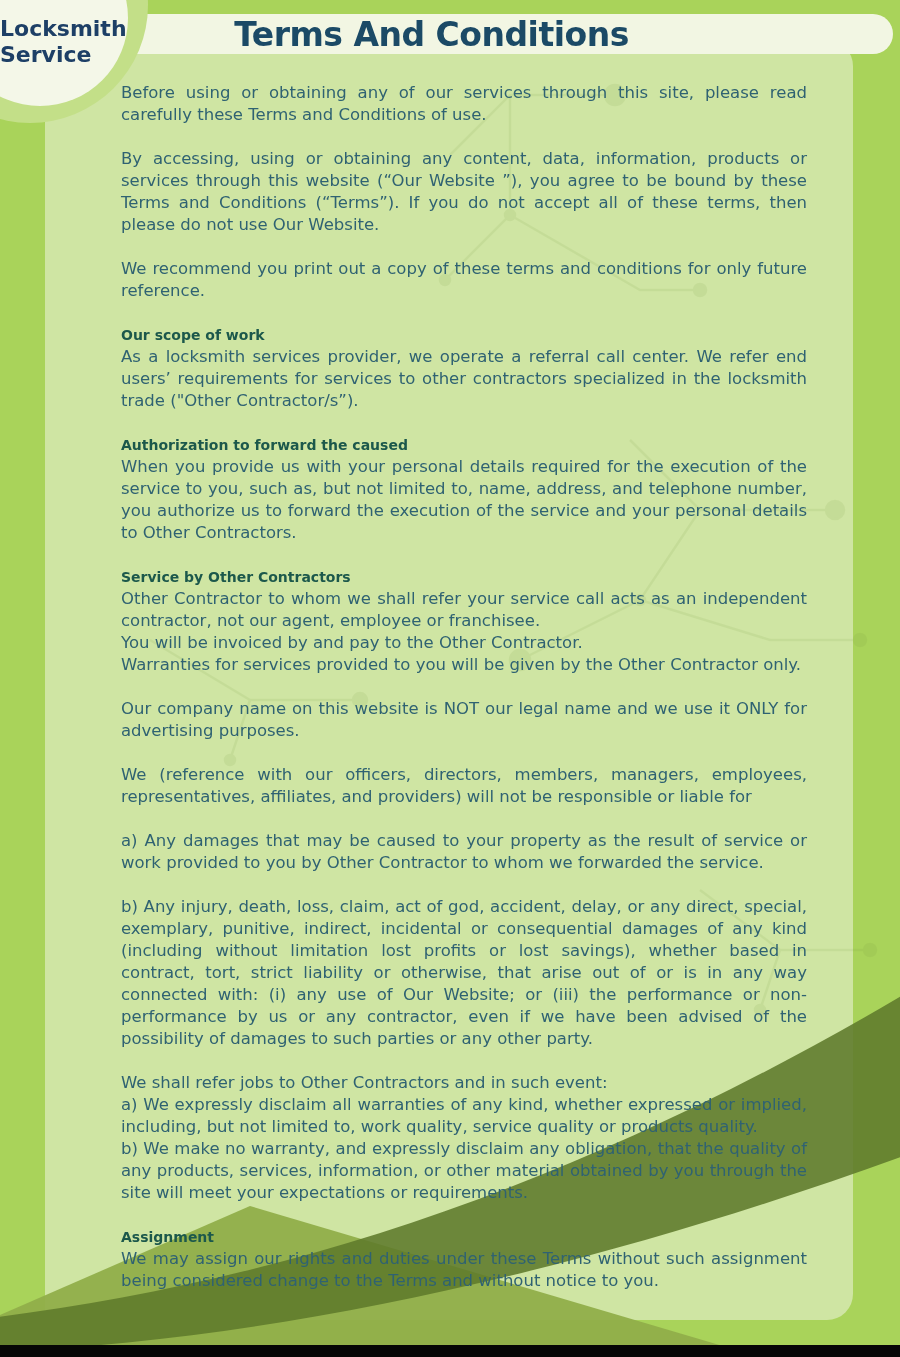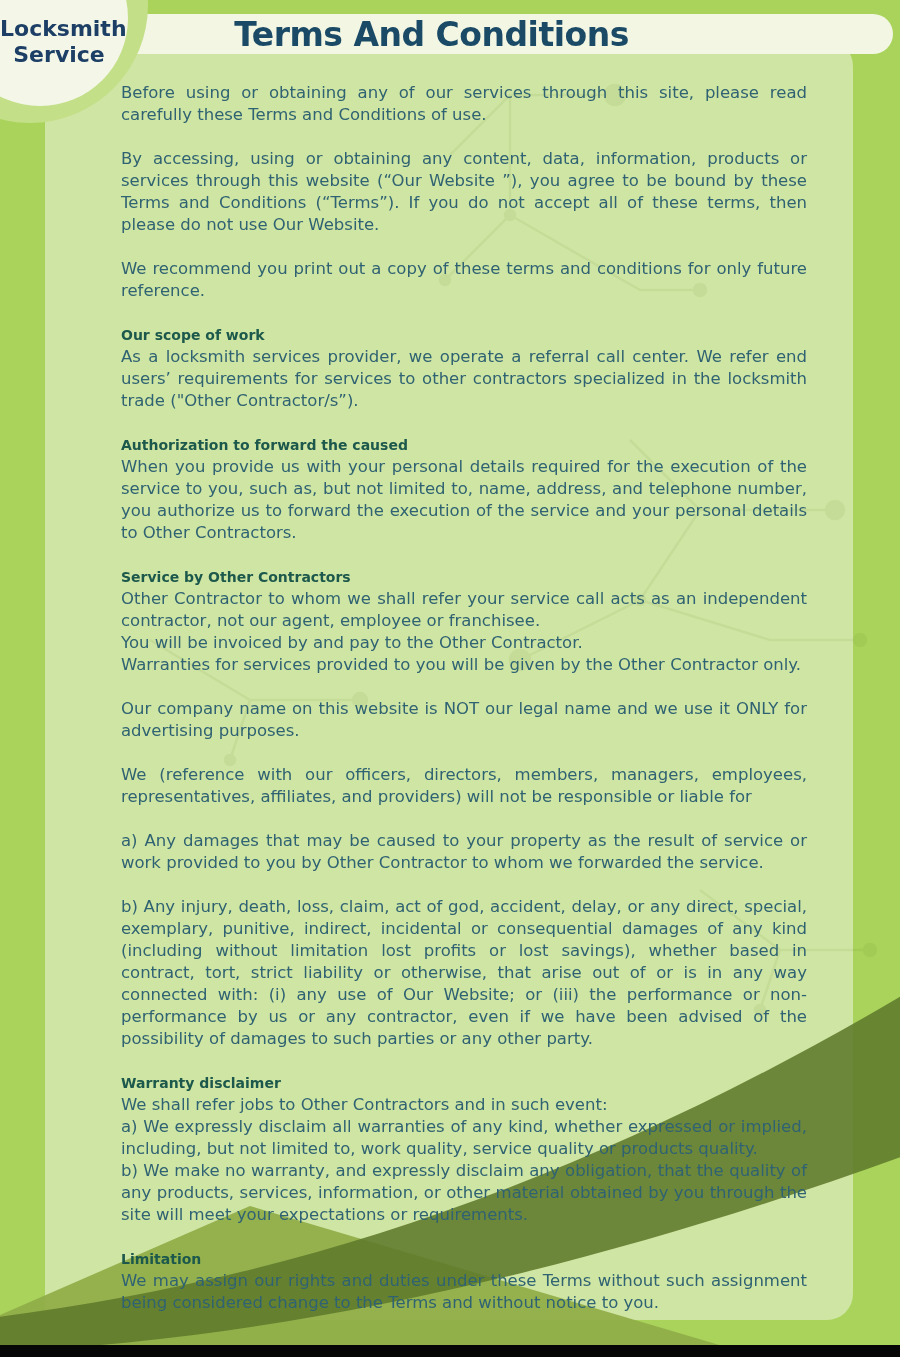--- a/index.html
+++ b/index.html
@@ -69,21 +69,21 @@
     width:176px;height:176px;
     border-radius:50%;
     background:var(--logo_circle);
     z-index:5;
   }
   .logo-text{
     position:absolute;
     left:0;top:16px;
     width:118px;
     z-index:6;
-    text-align:center;
+    text-align:left;
     color:var(--logo_text);
     font-weight:bold;
     font-size:22px;
     line-height:26px;
   }
   .content{
     position:absolute;
     left:105px;top:66px;
     width:718px;
     z-index:7;
@@ -169,22 +169,21 @@
       <h2 class="tc-heading">Service by Other Contractors</h2>
       <p class="tc-para">Other Contractor to whom we shall refer your service call acts as an independent contractor, not our agent, employee or franchisee.<br>You will be invoiced by and pay to the Other Contractor.<br>Warranties for services provided to you will be given by the Other Contractor only.</p>
       <p class="tc-para">Our company name on this website is NOT our legal name and we use it ONLY for advertising purposes.</p>
     </section>
     <section class="tc-section">
       <p class="tc-para">We (reference with our officers, directors, members, managers, employees, representatives, affiliates, and providers) will not be responsible or liable for</p>
       <p class="tc-para">a) Any damages that may be caused to your property as the result of service or work provided to you by Other Contractor to whom we forwarded the service.</p>
       <p class="tc-para">b) Any injury, death, loss, claim, act of god, accident, delay, or any direct, special, exemplary, punitive, indirect, incidental or consequential damages of any kind (including without limitation lost profits or lost savings), whether based in contract, tort, strict liability or otherwise, that arise out of or is in any way connected with: (i) any use of Our Website; or (iii) the performance or non-performance by us or any contractor, even if we have been advised of the possibility of damages to such parties or any other party.</p>
     </section>
     <section class="tc-section">
-      <h2 class="tc-heading">Warranty disclaimer</h2>
       <p class="tc-para">We shall refer jobs to Other Contractors and in such event:<br>a) We expressly disclaim all warranties of any kind, whether expressed or implied, including, but not limited to, work quality, service quality or products quality.<br>b) We make no warranty, and expressly disclaim any obligation, that the quality of any products, services, information, or other material obtained by you through the site will meet your expectations or requirements.</p>
     </section>
     <section class="tc-section">
-      <h2 class="tc-heading">Limitation</h2>
+      <h2 class="tc-heading">Assignment</h2>
       <p class="tc-para">We may assign our rights and duties under these Terms without such assignment being considered change to the Terms and without notice to you.</p>
     </section>
   </div>
 
 <div class="footer-bar"></div>
 
 </body></html>

